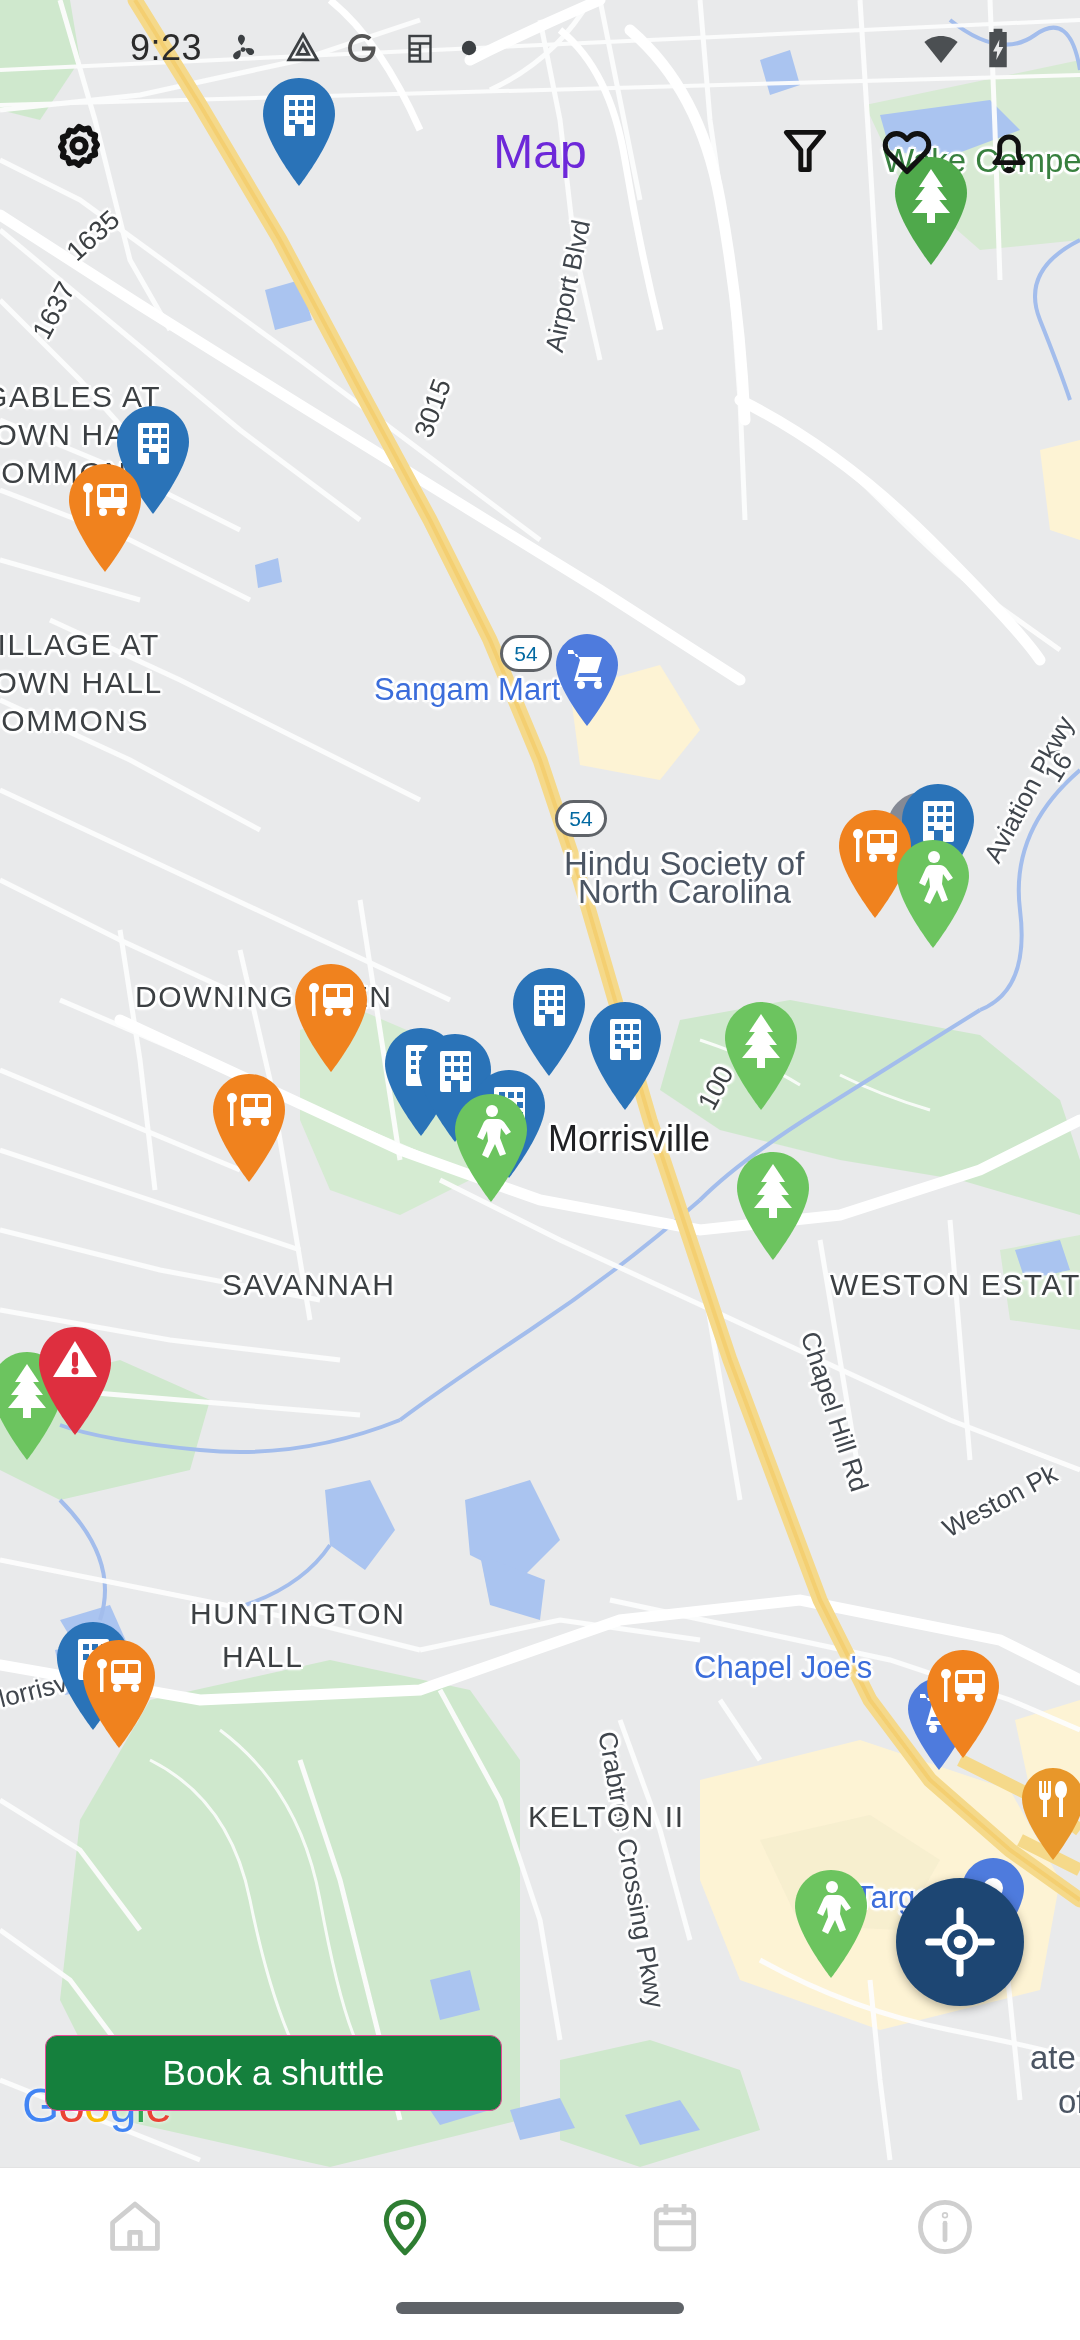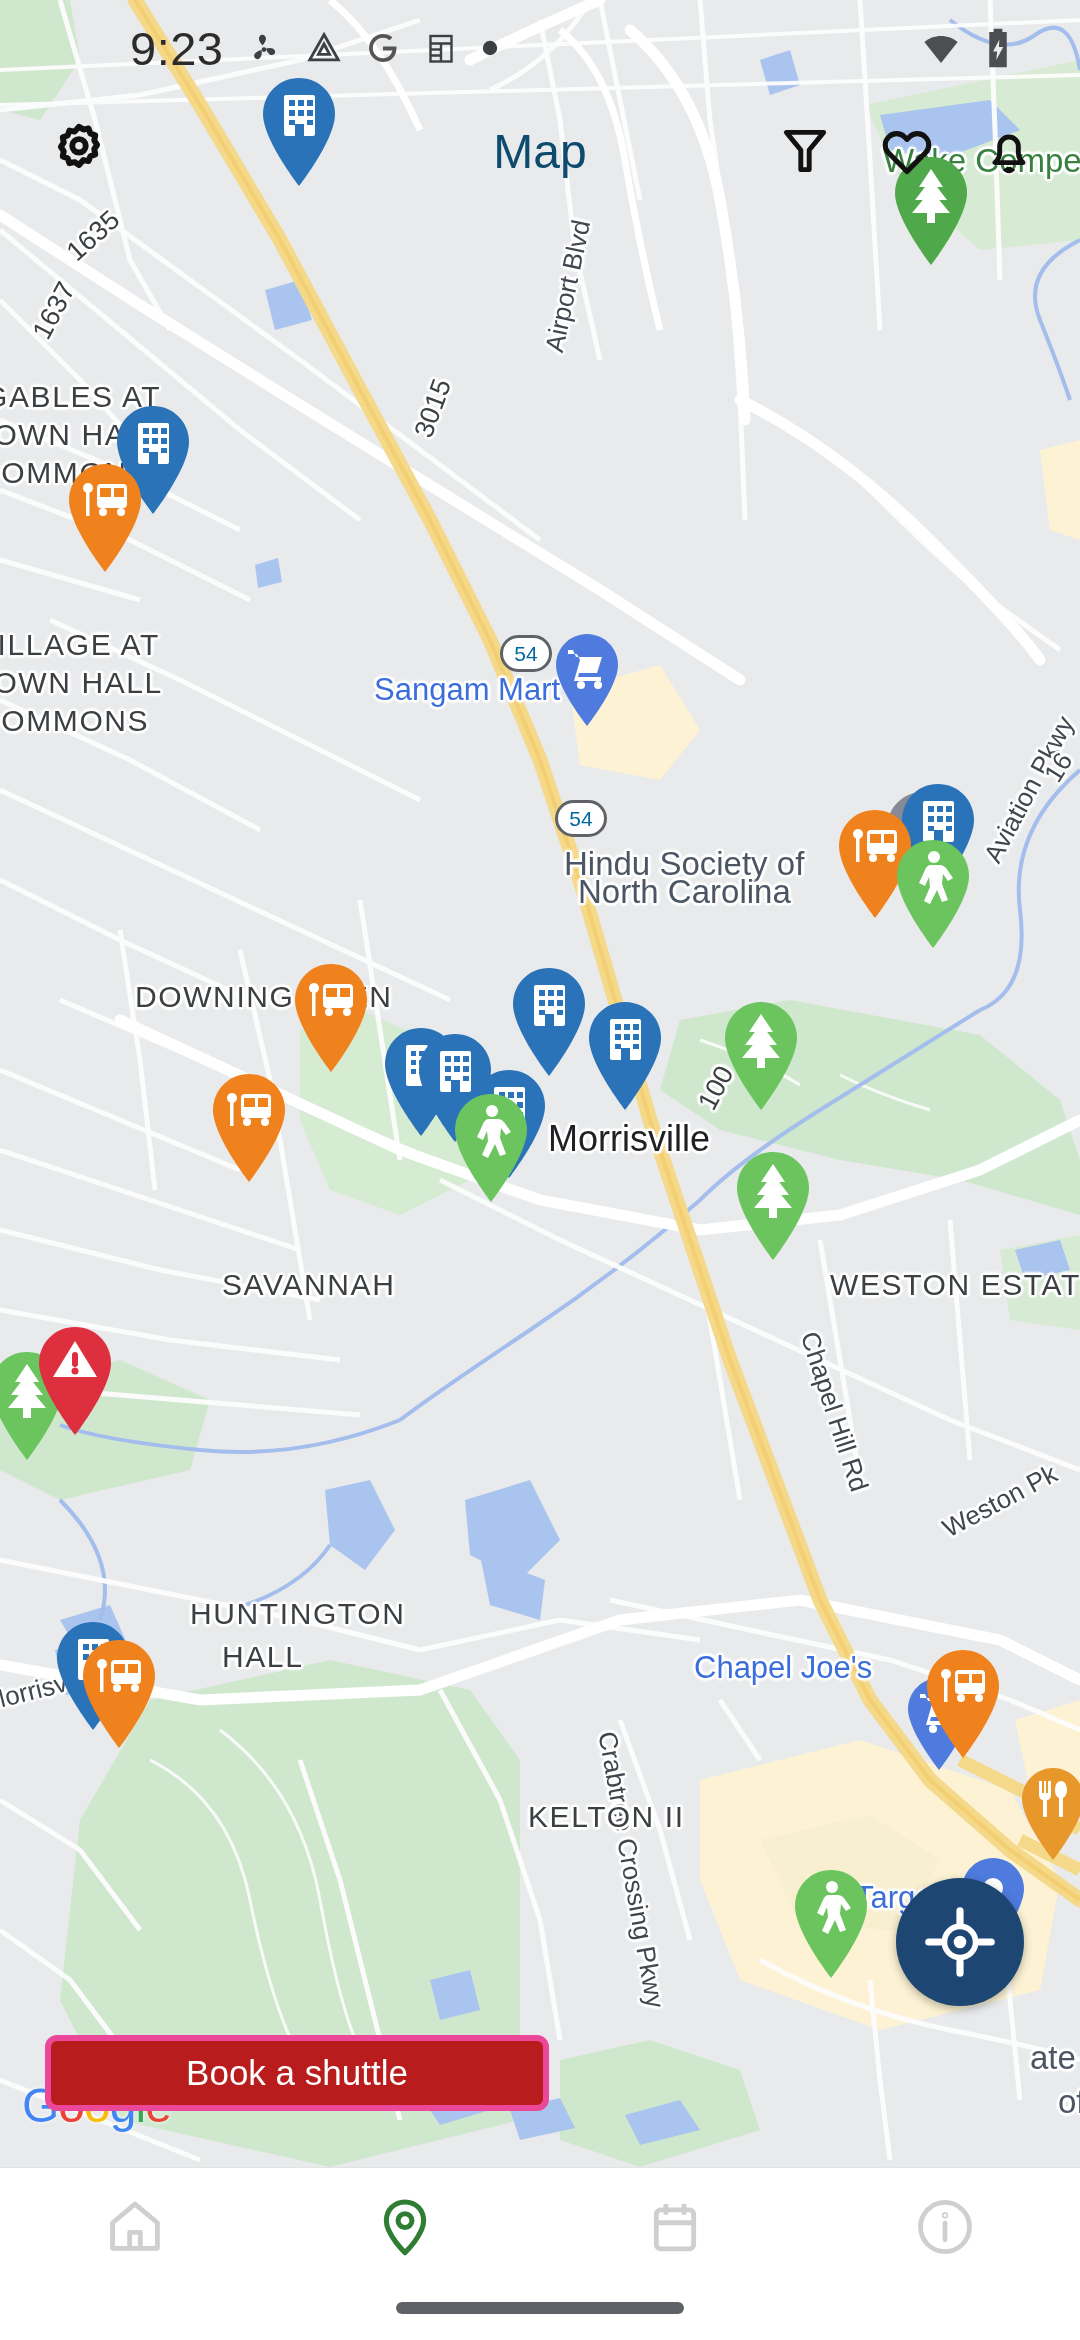--- a/index.html
+++ b/index.html
@@ -42,52 +42,52 @@
   .pin { position:absolute; width:86px; height:112px; }
   .pin svg { display:block; width:100%; height:100%; }
   .pin.poi { width:74px; height:96px; }
 
   
   #statusbar {
     position:absolute; left:0; top:0; width:1080px; height:96px;
     display:flex; align-items:center; z-index:40; pointer-events:none;
   }
   #sb-left { display:flex; align-items:center; gap:22px; margin-left:130px; }
-  #sb-clock { font-size:47px; color:#2b2b2b; font-weight:400; letter-spacing:.5px; }
+  #sb-clock { font-size:36px; color:#2b2b2b; font-weight:400; letter-spacing:.5px; }
   #sb-right { margin-left:auto; margin-right:68px; display:flex; align-items:center; gap:22px; }
   .sbicon { display:block; }
 
   
   #topbar {
     position:absolute; left:0; top:96px; width:1080px; height:110px;
     display:flex; align-items:center; z-index:35;
   }
   #gear-btn { margin-left:36px; width:86px; height:86px;
     display:flex; align-items:center; justify-content:center; }
   #map-title { position:absolute; left:0; right:0; text-align:center;
-    font-size:48px; color:#0c4a6e; font-weight:400; }
+    font-size:48px; color:#6d28d9; font-weight:400; }
   #topbar-actions { margin-left:auto; margin-right:28px; display:flex; align-items:center; gap:16px; }
   .tb-btn { width:86px; height:86px; display:flex; align-items:center; justify-content:center; }
 
   
   #fab {
     position:absolute; right:56px; top:1878px; width:128px; height:128px;
     border-radius:50%; background:#1d4673; z-index:30;
     display:flex; align-items:center; justify-content:center;
     box-shadow:0 3px 10px rgba(0,0,0,.3);
   }
 
   
   #actions { position:absolute; left:0; top:2035px; width:1080px; height:84px; z-index:32; }
   .abtn {
     position:absolute; height:76px; border-radius:12px;
     display:flex; align-items:center; justify-content:center;
     color:#fff; font-size:35px; font-weight:400;
   }
-  #btn-shuttle { left:45px; width:504px; background:#b91c1c; border:6px solid #ec4899; }
+  #btn-shuttle { left:45px; width:457px; background:#15803d; border:1px solid #ec4899; }
   #btn-concern { left:560px; width:470px; background:#3e8e41; border:3px solid #3e8e41; }
 
   
   #glogo { position:absolute; left:22px; top:2078px; z-index:20;
     font-size:48px; letter-spacing:-1px; font-weight:400;
     text-shadow:0 0 4px rgba(255,255,255,.95); }
   #glogo span:nth-child(1){color:#4285f4}
   #glogo span:nth-child(2){color:#ea4335}
   #glogo span:nth-child(3){color:#fbbc05}
   #glogo span:nth-child(4){color:#4285f4}

